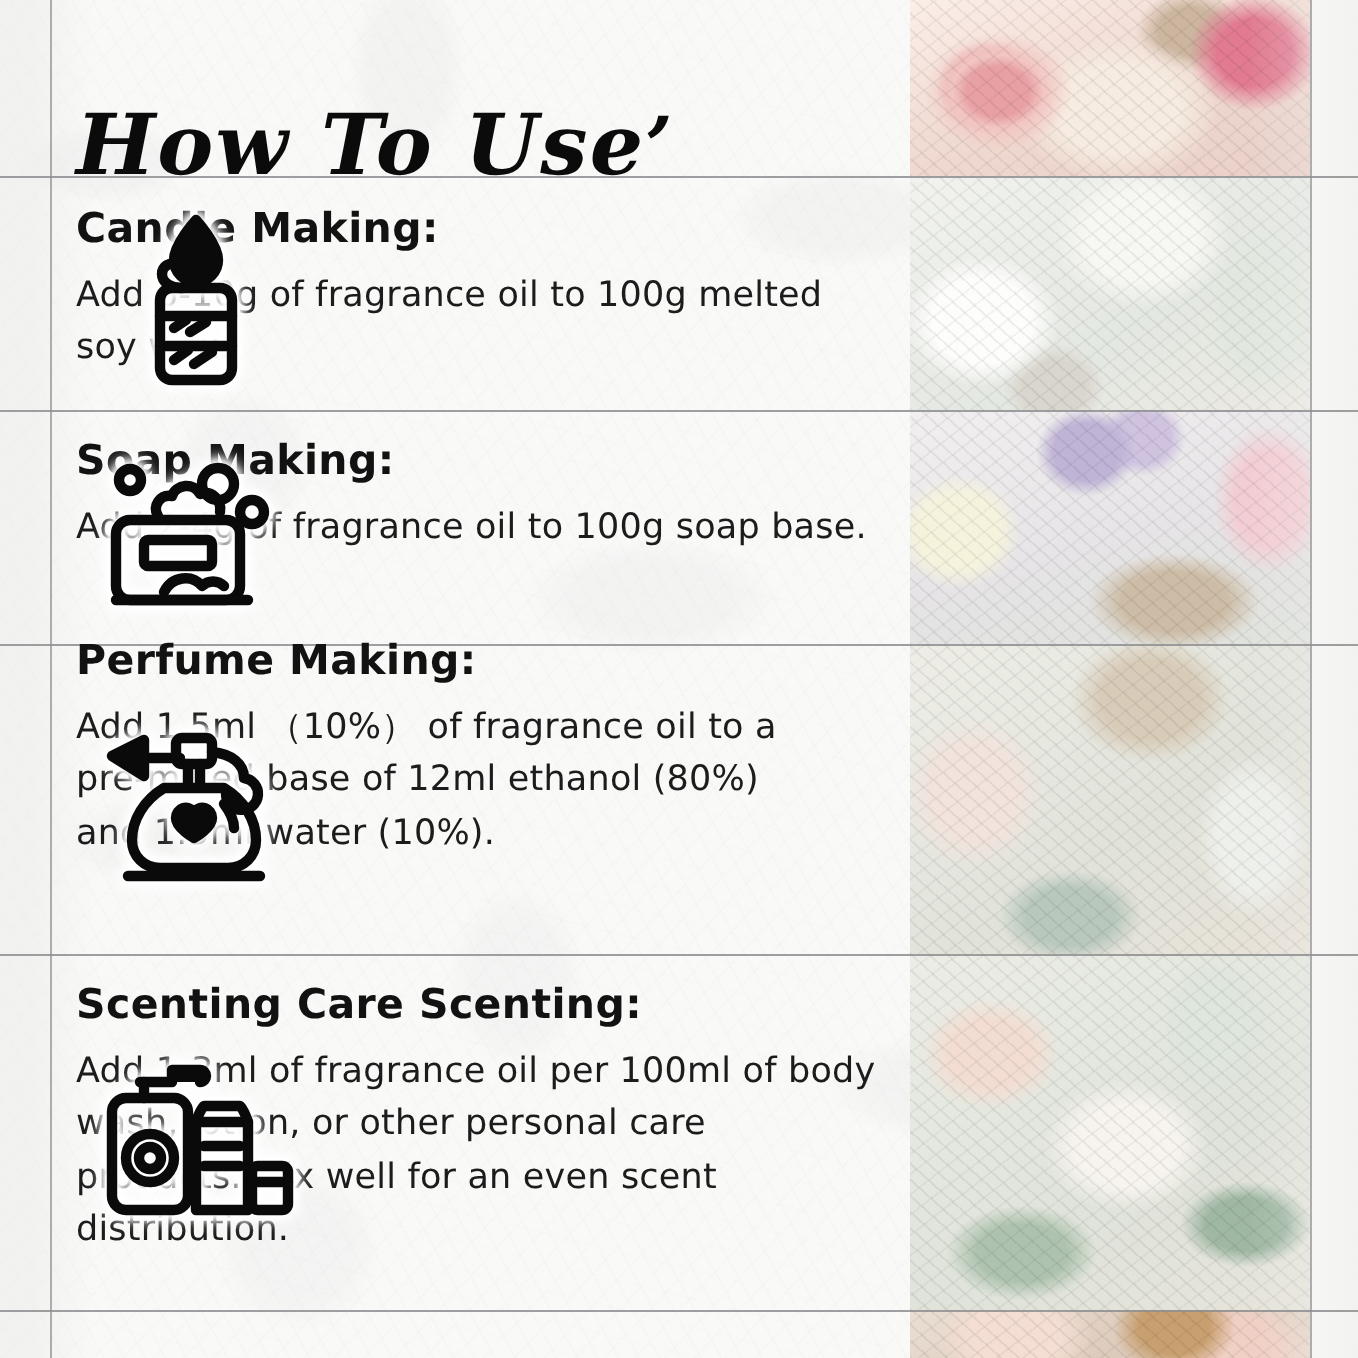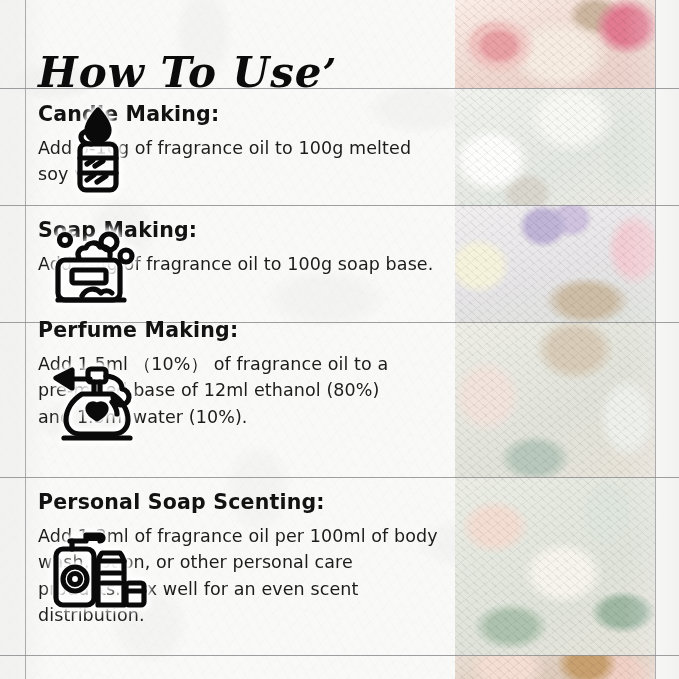--- a/index.html
+++ b/index.html
@@ -187,21 +187,21 @@
     <p class="heading">Soap Making:</p>
     <p class="body">Add 2-4g of fragrance oil to 100g soap base.</p>
   </div>
 
   <div class="block" style="top:319px;width:372px;">
     <p class="heading">Perfume Making:</p>
     <p class="body">Add 1.5ml （10%） of fragrance oil to a pre-mixed base of 12ml ethanol (80%) and 1.5ml water (10%).</p>
   </div>
 
   <div class="block" style="top:491px;width:400px;">
-    <p class="heading">Personal Soap Scenting:</p>
+    <p class="heading">Scenting Care Scenting:</p>
     <p class="body">Add 1-3ml of fragrance oil per 100ml of body wash, lotion, or other personal care products. Mix well for an even scent distribution.</p>
   </div>
 
   <div class="icon" style="top:104px;">
     <svg width="86" height="92" viewBox="0 0 86 92" fill="none" stroke="#0a0a0a" stroke-width="5.2" stroke-linecap="round" stroke-linejoin="round">
       <path d="M43 6c0 0 -11 12 -11 20a11 11 0 0 0 22 0C54 18 43 6 43 6Z" fill="#0a0a0a"></path>
       <rect x="25" y="40" width="36" height="46" rx="6"></rect>
       <path d="M25 54h36"></path>
       <path d="M25 69h36"></path>
       <path d="M36 40c-6 0-10-3-10-7s4-6 7-5"></path>

